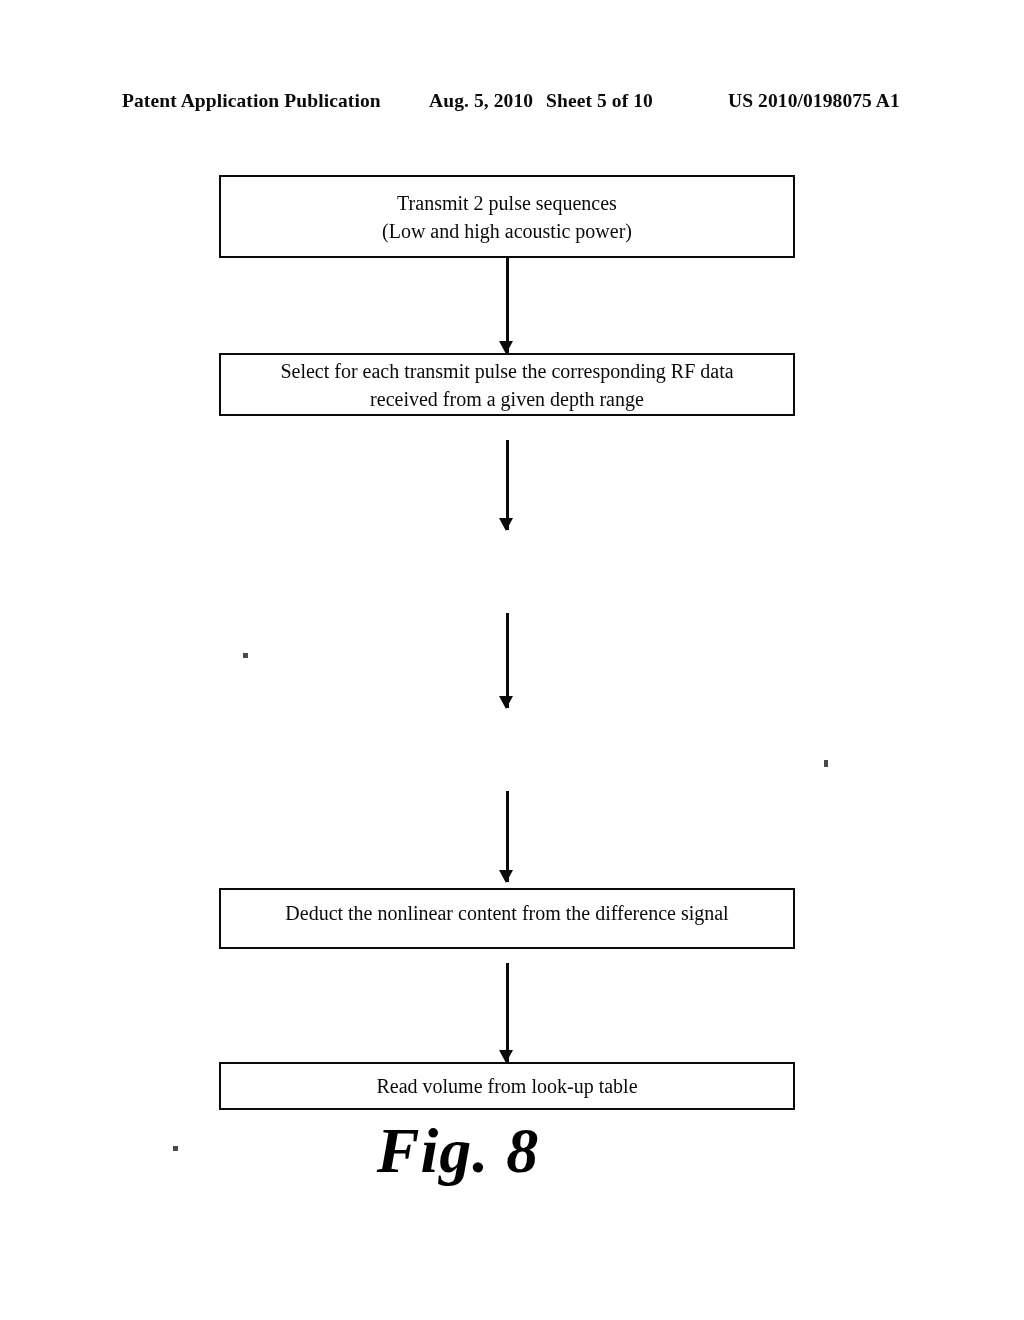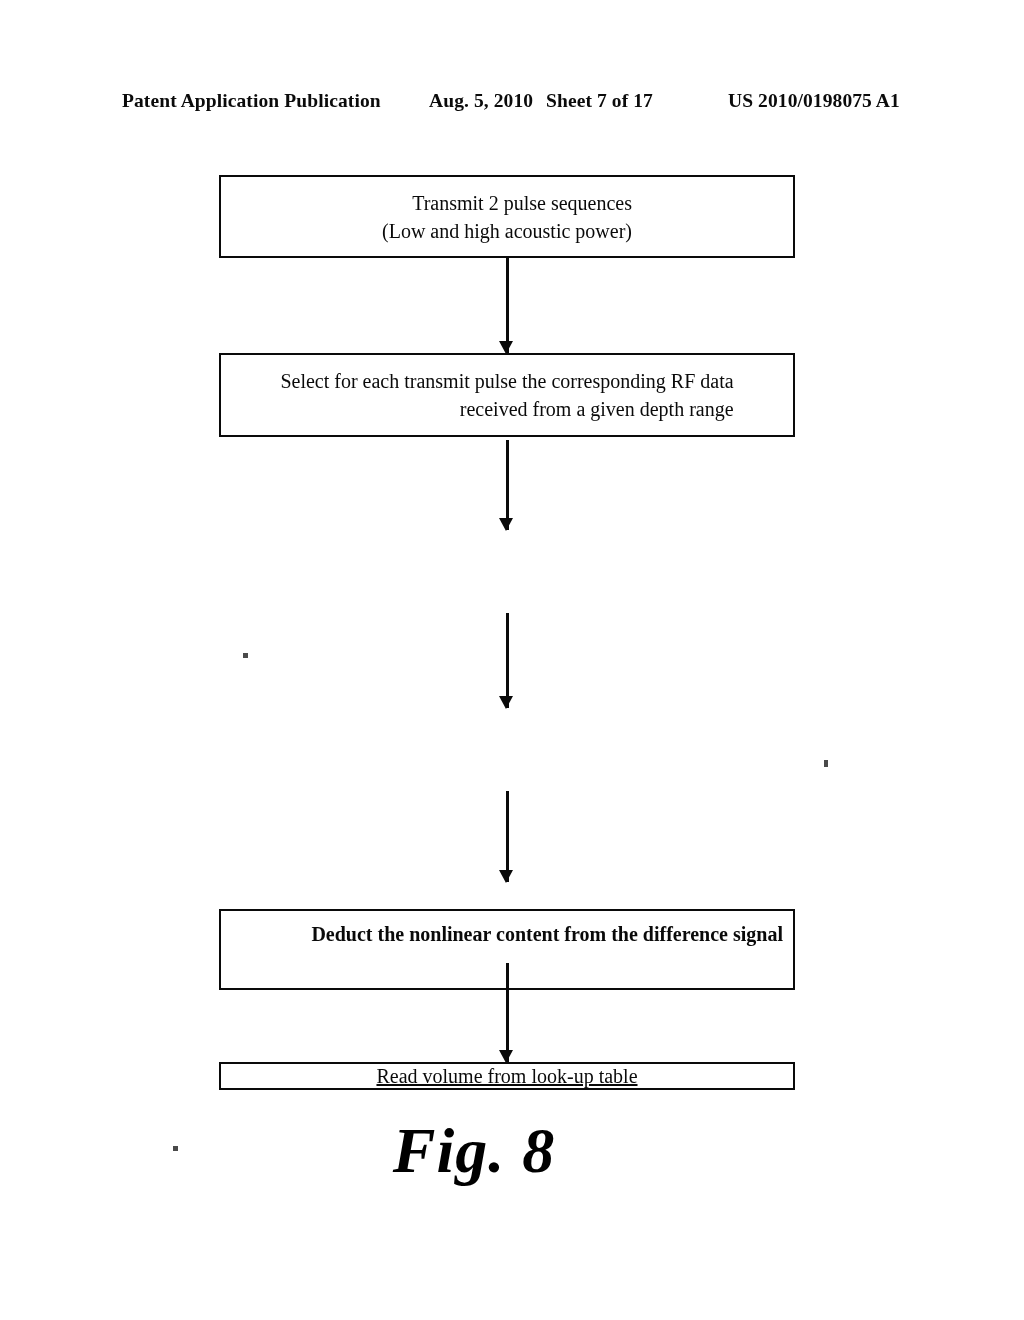--- a/index.html
+++ b/index.html
@@ -57,21 +57,21 @@
     height: 1320px;
   }
 
   .node {
     position: absolute;
     left: 219px;
     width: 576px;
     box-sizing: border-box;
     border: 2px solid #0a0a0a;
     background: #ffffff;
-    text-align: right;
+    text-align: center;
     font-size: 20px;
     line-height: 28px;
     color: #0a0a0a;
     padding: 0 10px;
   }
   .node .node-text {
     display: block;
     white-space: pre-line;
   }
 
@@ -80,25 +80,25 @@
     display: flex;
     align-items: center;
     justify-content: center;
   }
   
   .node.topline {
     padding-top: 9px;
   }
 
   .node-1 { top: 175px; height: 83px; }
-  .node-2 { top: 353px; height: 84px; }
+  .node-2 { top: 353px; height: 63px; }
   .node-3 { top: 530px; height: 83px; }
   .node-4 { top: 708px; height: 83px; }
-  .node-5 { top: 909px; height: 81px; font-weight: bold; }
-  .node-6 { top: 1062px; height: 28px; text-decoration: underline; }
+  .node-5 { top: 888px; height: 61px; }
+  .node-6 { top: 1062px; height: 48px; }
 
   
   .connector {
     position: absolute;
     left: 503px;
     width: 9px;
   }
   .connector .stem {
     position: absolute;
     left: 3px;
@@ -131,21 +131,20 @@
     left: 0;
     top: 1112px;
     width: 916px;
     text-align: center;
     font-style: italic;
     font-weight: bold;
     font-size: 64px;
     line-height: 78px;
     letter-spacing: 1px;
     color: #000000;
-    padding-left: 16px;
   }
   .fig-caption .fig-text { display: inline-block; }
 
   
   .speckle {
     position: absolute;
     background: #2a2a2a;
     opacity: 0.85;
   }
   .speckle-a { left: 243px; top: 653px; width: 5px; height: 5px; }
@@ -153,21 +152,21 @@
   .speckle-c { left: 173px; top: 1146px; width: 5px; height: 5px; }
 </style>
 </head>
 <body>
 
 <div class="page">
 
   <div class="header">
     <span class="hdr-pub">Patent Application Publication</span>
     <span class="hdr-date">Aug. 5, 2010</span>
-    <span class="hdr-sheet">Sheet 7 of 17</span>
+    <span class="hdr-sheet">Sheet 5 of 10</span>
     <span class="hdr-num">US 2010/0198075 A1</span>
   </div>
 
   <div class="flow">
 
     <div class="node node-1 centered">
       <span class="node-text">Transmit 2 pulse sequences
 (Low and high acoustic power)</span>
     </div>
 

